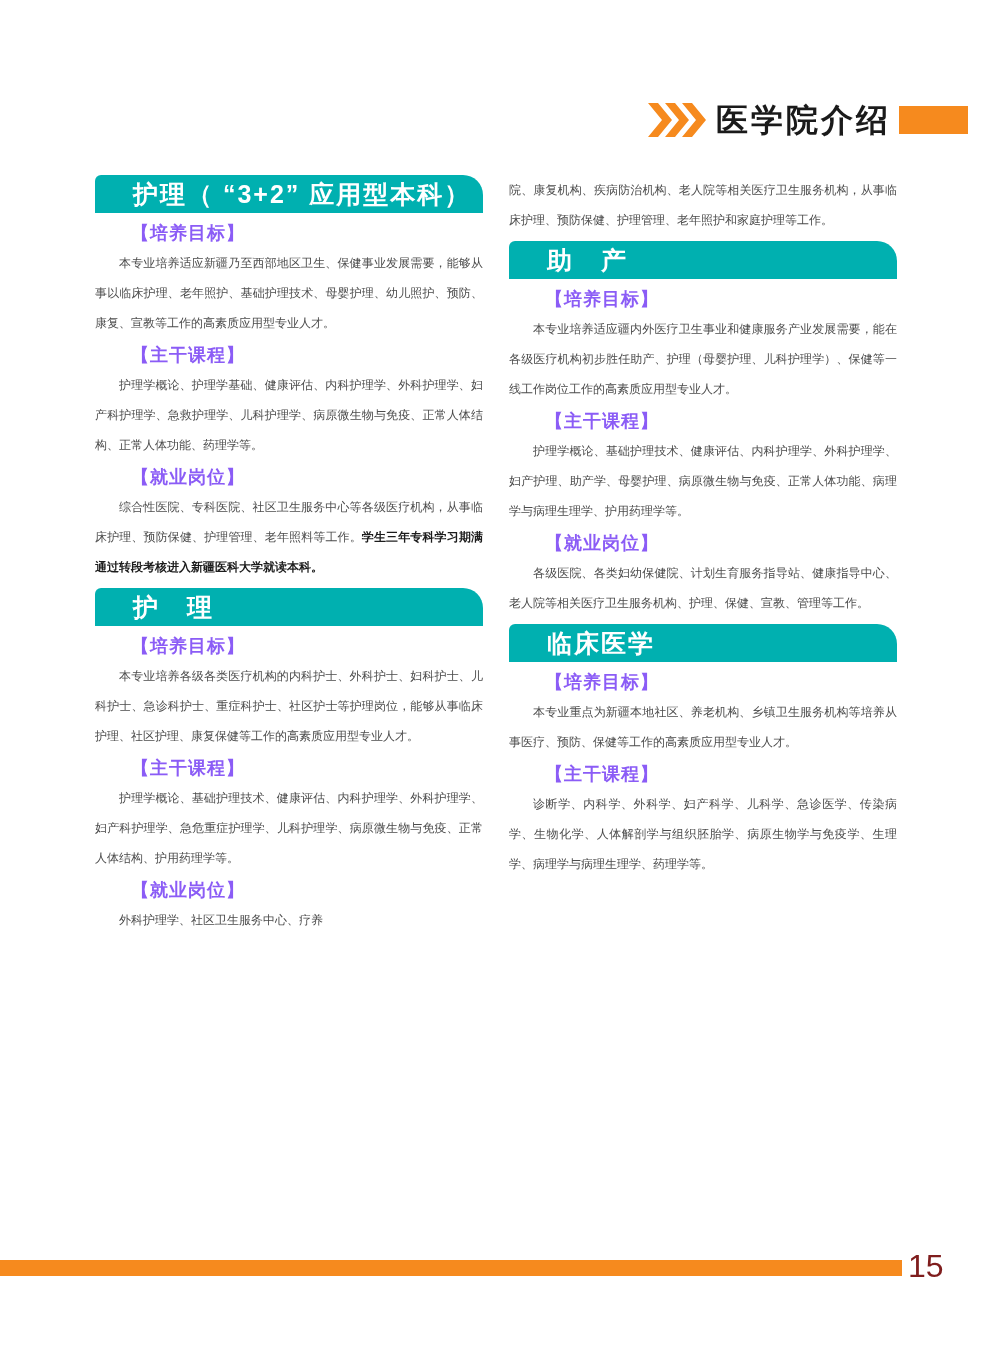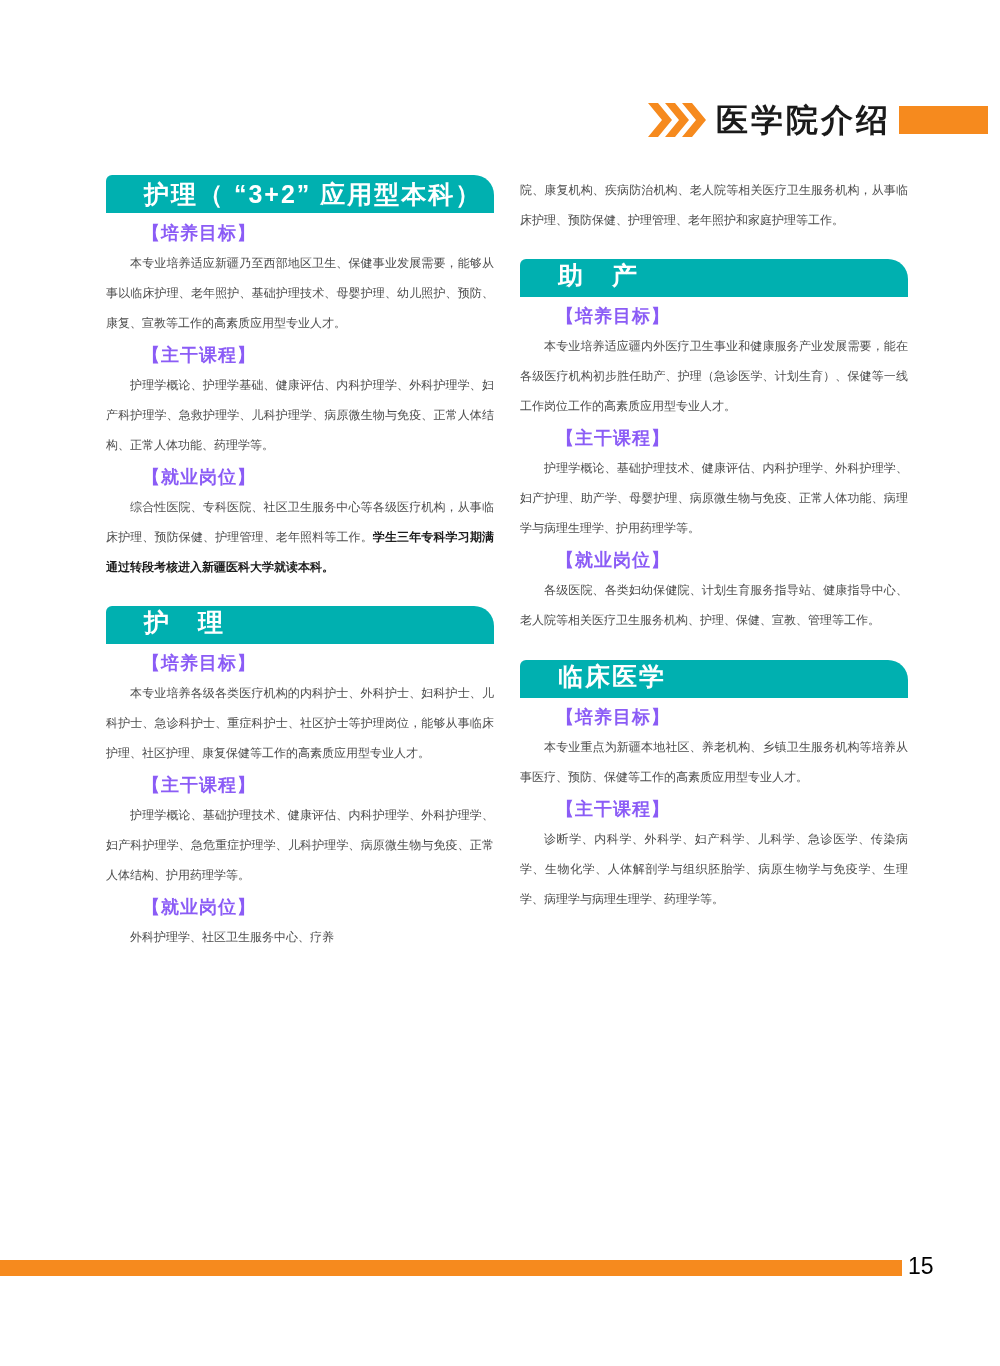--- a/index.html
+++ b/index.html
@@ -2,40 +2,39 @@
 <html><head>
 <meta charset="utf-8">
 <style>
   html,body{margin:0;padding:0;background:#ffffff;}
   .page{
     position:relative;
     width:968px;height:1366px;
     background:#ffffff;
     overflow:hidden;
     font-family:"Liberation Sans","DejaVu Sans",sans-serif;
-    padding-left:20px;
   }
 
   
   .top-banner{
     position:absolute;top:103px;left:648px;right:0;
     display:flex;align-items:center;
   }
   .chevrons{flex:0 0 auto;margin-right:10px;display:block;}
   .banner-title{
     flex:0 0 auto;
     font-size:32px;font-weight:bold;color:#1a1a1a;
     letter-spacing:3px;line-height:34px;white-space:nowrap;
     margin-right:8px;
   }
   .banner-strip{flex:1 1 auto;height:28px;background:#f68a1e;}
 
   
   .columns{
-    position:absolute;top:175px;left:106px;width:802px;
+    position:absolute;top:175px;left:95px;width:802px;
     display:flex;gap:26px;
   }
   .col{width:388px;}
 
   .bar{
     height:38px;line-height:38px;
     background:#00b0b0;
     border-radius:6px 20px 0 0;
     margin:0 0 7px 0;
   }
@@ -50,30 +49,30 @@
     line-height:26px;letter-spacing:1px;
   }
   .para{
     margin:0;
     font-size:12px;line-height:30px;color:#4c4c4c;
     text-align:justify;text-justify:inter-ideograph;
     text-indent:2em;
   }
   .para.no-indent{text-indent:0;}
   .bold-black{color:#1c1c1c;font-weight:bold;}
-  .gap-top{margin-top:24px;font-family:Liberation Mono, monospace;}
+  .gap-top{margin-top:6px;}
 
   
   .footer-strip{
     position:absolute;left:0;top:1260px;
     width:902px;height:16px;background:#f68a1e;
   }
   .page-number{
     position:absolute;left:908px;top:1250px;
-    font-size:23px;color:#000000;line-height:32px;
+    font-size:32px;color:#7f1d1d;line-height:32px;
   }
 </style>
 </head>
 <body>
 
 <div class="page">
 
   <div class="top-banner">
     <svg class="chevrons" width="58" height="34" viewBox="0 0 58 34">
       <path d="M0 0 L10 0 L24 17 L10 34 L0 34 L14 17 Z" fill="#f68a1e"></path>
@@ -116,21 +115,21 @@
 
     <div class="col">
 
       <p class="para no-indent">院、康复机构、疾病防治机构、老人院等相关医疗卫生服务机构，从事临床护理、预防保健、护理管理、老年照护和家庭护理等工作。</p>
 
       <div class="gap-top">
         <div class="bar">
           <div class="bar-title">助　产</div>
         </div>
         <div class="sub">【培养目标】</div>
-        <p class="para">本专业培养适应疆内外医疗卫生事业和健康服务产业发展需要，能在各级医疗机构初步胜任助产、护理（急诊医学、计划生育）、保健等一线工作岗位工作的高素质应用型专业人才。</p>
+        <p class="para">本专业培养适应疆内外医疗卫生事业和健康服务产业发展需要，能在各级医疗机构初步胜任助产、护理（母婴护理、儿科护理学）、保健等一线工作岗位工作的高素质应用型专业人才。</p>
         <div class="sub">【主干课程】</div>
         <p class="para">护理学概论、基础护理技术、健康评估、内科护理学、外科护理学、妇产护理、助产学、母婴护理、病原微生物与免疫、正常人体功能、病理学与病理生理学、护用药理学等。</p>
         <div class="sub">【就业岗位】</div>
         <p class="para">各级医院、各类妇幼保健院、计划生育服务指导站、健康指导中心、老人院等相关医疗卫生服务机构、护理、保健、宣教、管理等工作。</p>
       </div>
 
       <div class="gap-top">
         <div class="bar">
           <div class="bar-title">临床医学</div>
         </div>

